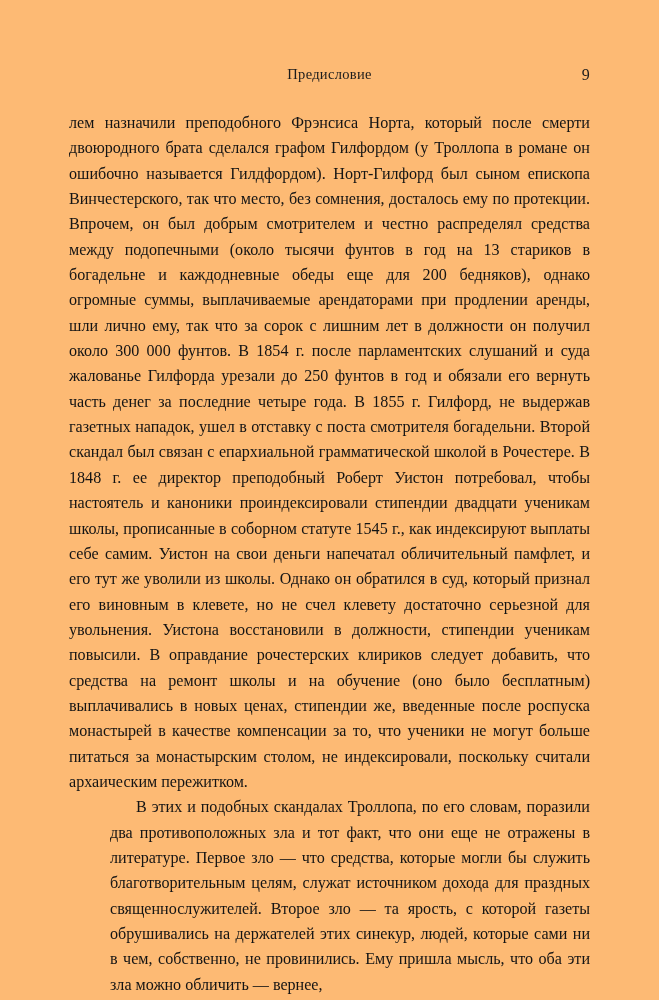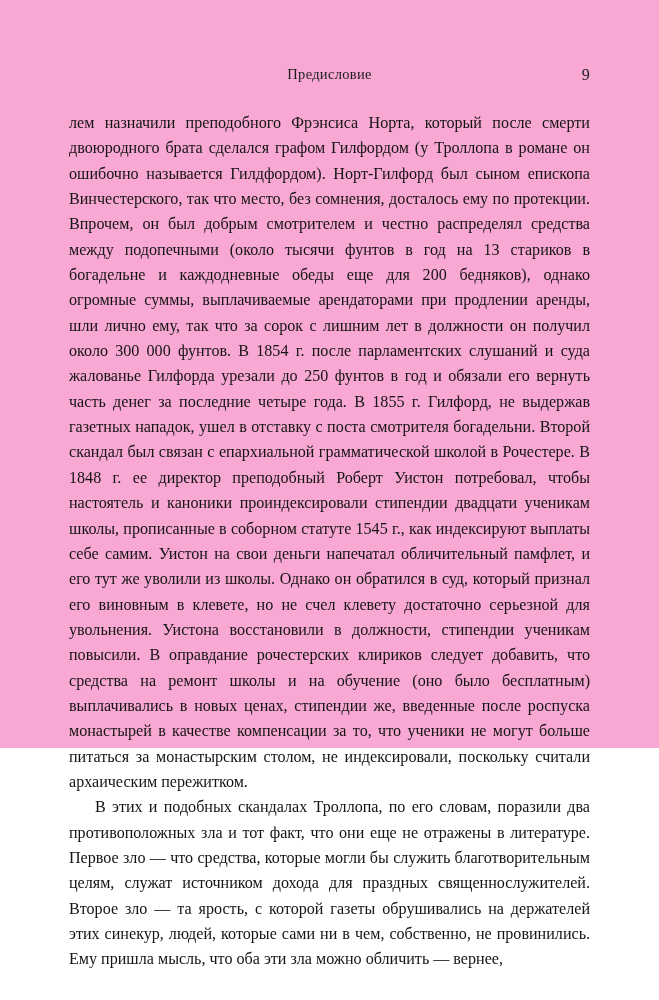--- a/index.html
+++ b/index.html
@@ -10,22 +10,22 @@
   body {
     width: 659px;
     height: 1000px;
     font-family: "Liberation Serif", serif;
     color: #1a1a1a;
     overflow: hidden;
   }
   .page {
     position: relative;
     width: 659px;
-    height: 748px;
-    background: #f9a8d4;
+    height: 1000px;
+    background: #fdba74;
     box-sizing: border-box;
     padding: 0;
   }
   .running-head {
     position: absolute;
     top: 66px;
     left: 69px;
     right: 69px;
     height: 20px;
     display: flex;
@@ -55,20 +55,21 @@
     text-justify: inter-word;
     color: #141414;
     hyphens: manual;
     font-family: Liberation Serif, serif;
   }
   .body-text p {
     margin: 0;
   }
   .body-text p.indent {
     text-indent: 26px;
+    margin-left: 41px;
   }
 </style>
 </head>
 <body>
 
 <div class="page">
 
   <div class="running-head">
     <span class="rh-title">Предисловие</span>
     <span class="rh-page">9</span>

